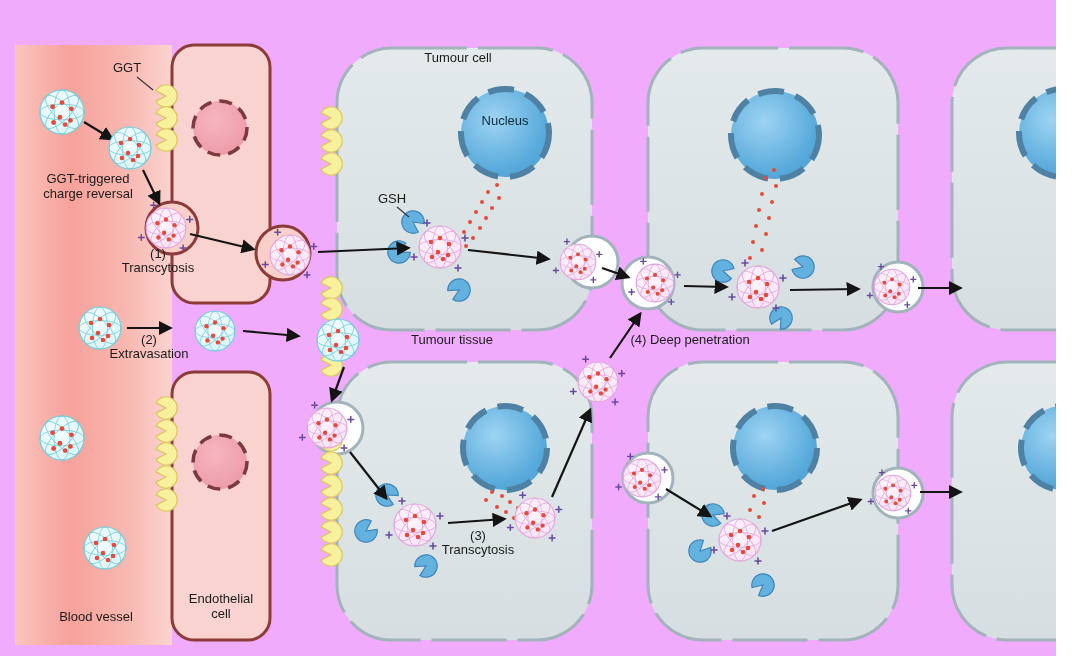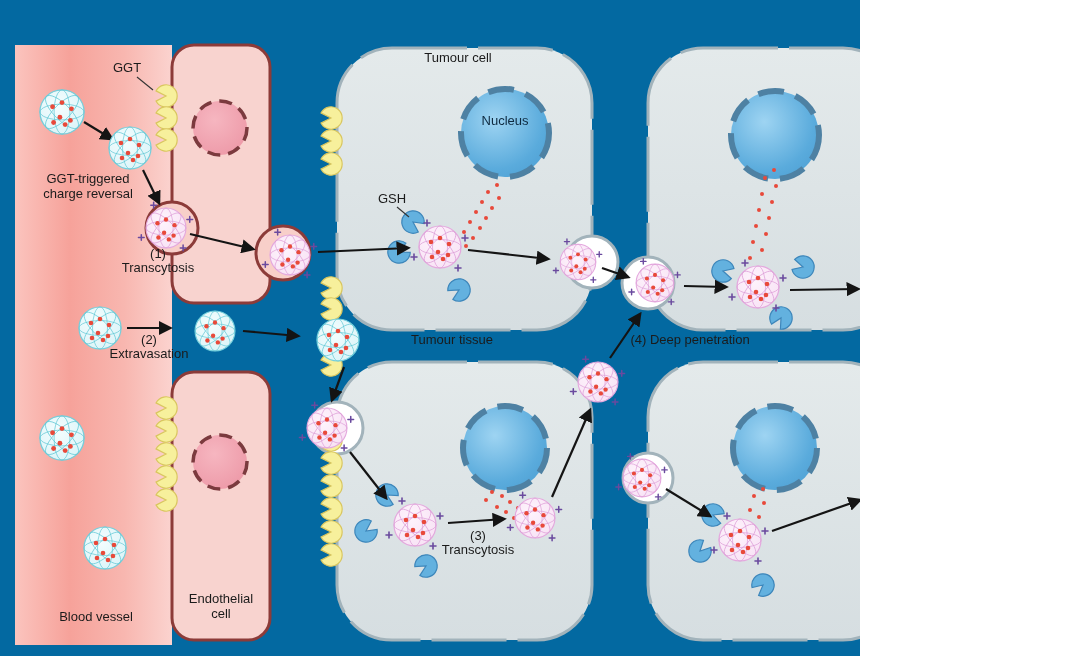--- a/index.html
+++ b/index.html
@@ -1,16 +1,16 @@
 <!DOCTYPE html>
 <html><head>
 <meta charset="utf-8">
 <style>
   html,body{margin:0;padding:0;background:#ffffff;}
-  .canvas{position:relative;width:860px;height:656px;background:#0369a1;overflow:hidden;
+  .canvas{position:relative;width:1056px;height:656px;background:#f0abfc;overflow:hidden;
           font-family:"Liberation Sans",sans-serif;text-decoration:underline;}
   svg{display:block}
   .endo{fill:#f8d3cf;stroke:#8c3b39;stroke-width:3;}
   .tcell{fill:url(#gCell);stroke:#a2b3bb;stroke-width:3;stroke-dasharray:75 11;}
   .nuc{fill:url(#gNuc);stroke:#4e81a3;stroke-width:6;stroke-dasharray:26 12;}
   .enuc{fill:url(#gENuc);stroke:#7b3a3e;stroke-width:3.5;stroke-dasharray:13 8;}
   .notch-t{fill:#ffffff;stroke:#a2b3bb;stroke-width:3;}
   .notch-e{fill:#f8cfc9;stroke:#8c3b39;stroke-width:3;}
   .np-c-body{fill:url(#gCyan);stroke:#74cfdc;stroke-width:1.2;}
   .np-c-mesh{fill:none;stroke:#5cc6d4;stroke-width:.8;opacity:.85;}

